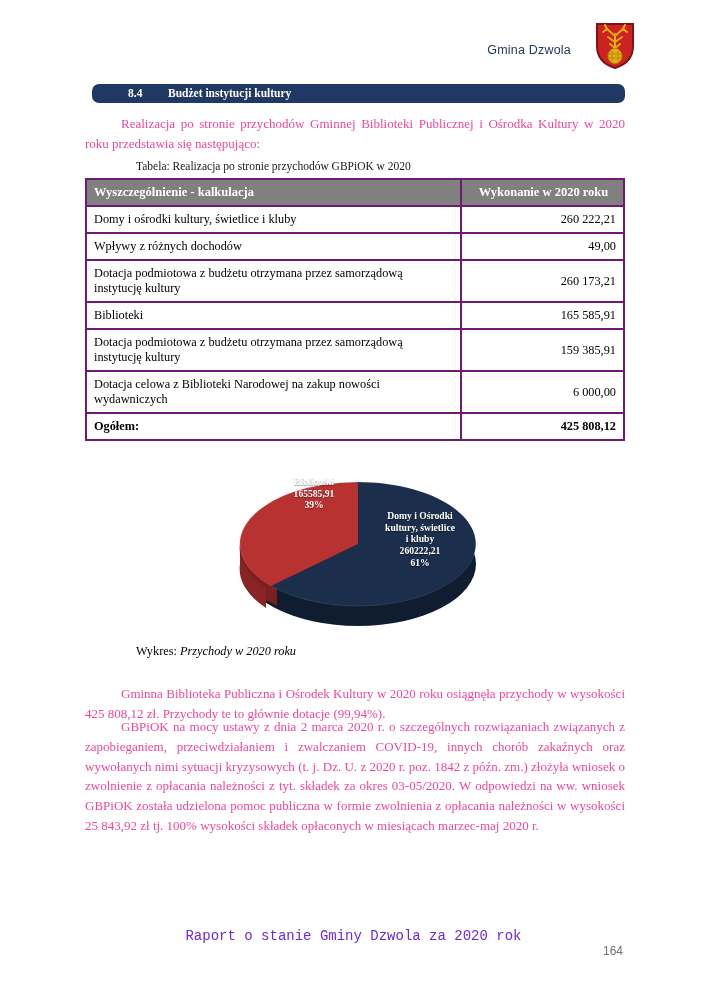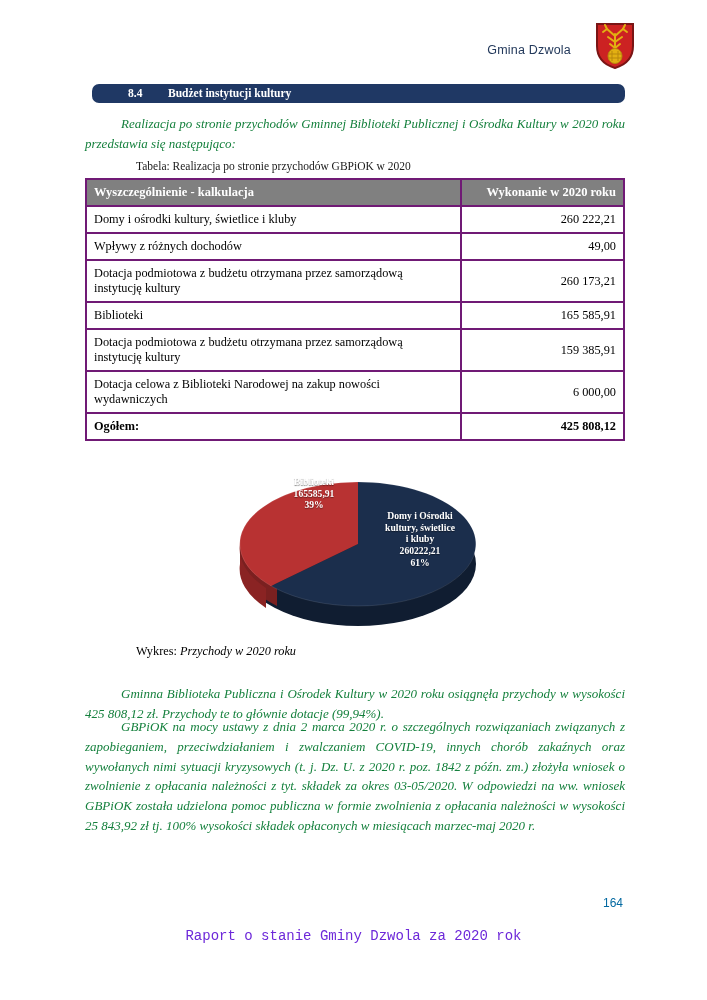--- a/index.html
+++ b/index.html
@@ -70,22 +70,21 @@
 
   
   .para {
     position: absolute;
     left: 85px;
     width: 540px;
     font-size: 13px;
     line-height: 1.52;
     text-align: justify;
     text-justify: inter-word;
-    color: #15803d;
-    font-style: italic;
+    color: #ec4899;
   }
   .para.indent {
     text-indent: 36px;
   }
   .tbl-caption {
     position: absolute;
     left: 136px;
     top: 160px;
     font-size: 11.5px;
     color: #1a1a1a;
@@ -110,21 +109,21 @@
   .data-table thead th {
     background: #808080;
     color: #ffffff;
     font-weight: bold;
     text-align: left;
     font-size: 12.5px;
     padding-top: 5px;
     padding-bottom: 5px;
   }
   .data-table thead th.num {
-    text-align: right;
+    text-align: center;
     padding-left: 9px;
   }
   .data-table td.num {
     text-align: right;
     white-space: nowrap;
   }
   .data-table tr.total td {
     font-weight: bold;
   }
   .col-label { width: 375px; }
@@ -169,24 +168,24 @@
     top: 928px;
     width: 707px;
     text-align: center;
     font-family: Liberation Mono, monospace;
     font-size: 14px;
     color: #6d28d9;
   }
   .footer-page {
     position: absolute;
     right: 84px;
-    top: 896px;
+    top: 944px;
     font-family: "Liberation Sans", sans-serif;
     font-size: 12px;
-    color: #0369a1;
+    color: #737373;
   }
 </style>
 </head>
 <body>
 
 <div class="page-header">
   <div class="header-title">Gmina Dzwola</div>
   <div class="crest">
     <svg viewBox="0 0 40 48" width="40" height="48" aria-hidden="true">
       <path d="M2 2 H38 V24 C38 36 30 43 20 46 C10 43 2 36 2 24 Z" fill="#cc2222" stroke="#7a1515" stroke-width="2"></path>

